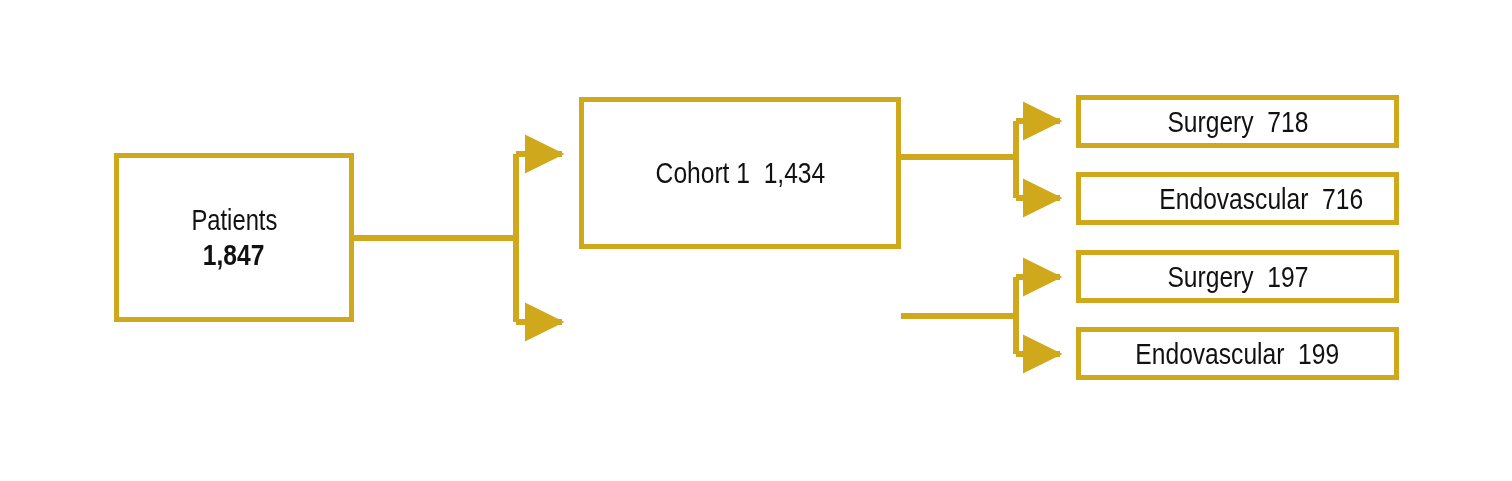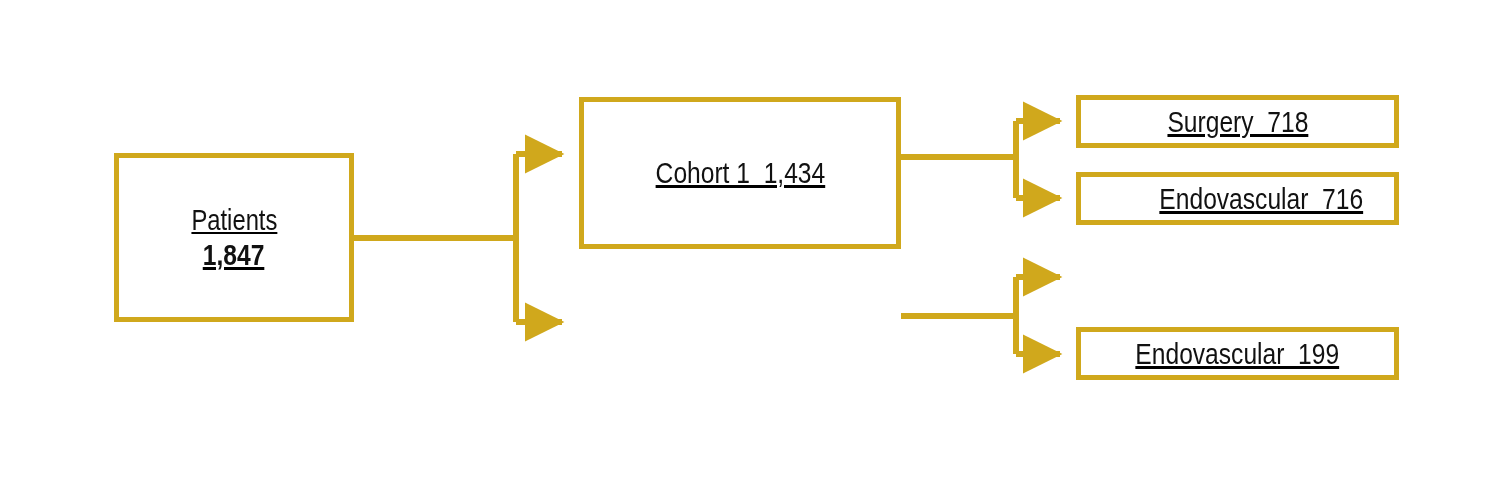--- a/index.html
+++ b/index.html
@@ -27,21 +27,20 @@
   }
   .node {
     position: absolute;
     box-sizing: border-box;
     background: #ffffff;
     display: flex;
     flex-direction: column;
     align-items: center;
     justify-content: center;
     z-index: 2;
-    text-decoration: underline;
   }
   .node-line {
     color: #111111;
     white-space: pre;
     line-height: 1.18;
     font-family: "Liberation Sans", "DejaVu Sans", sans-serif;
     font-stretch: condensed;
     transform: scaleX(0.82);
     transform-origin: center center;
   }
@@ -141,18 +140,21 @@
 
 
   <div class="node leaf" id="leaf-c1-surgery">
     <span class="node-line leaf-label">Surgery  718</span>
   </div>
 
   <div class="node leaf" id="leaf-c1-endo">
     <span class="node-line leaf-label">Endovascular  716</span>
   </div>
 
+  <div class="node leaf" id="leaf-c2-surgery">
+    <span class="node-line leaf-label">Surgery  197</span>
+  </div>
 
   <div class="node leaf" id="leaf-c2-endo">
     <span class="node-line leaf-label">Endovascular  199</span>
   </div>
 
 </div>
 
 </body></html>

